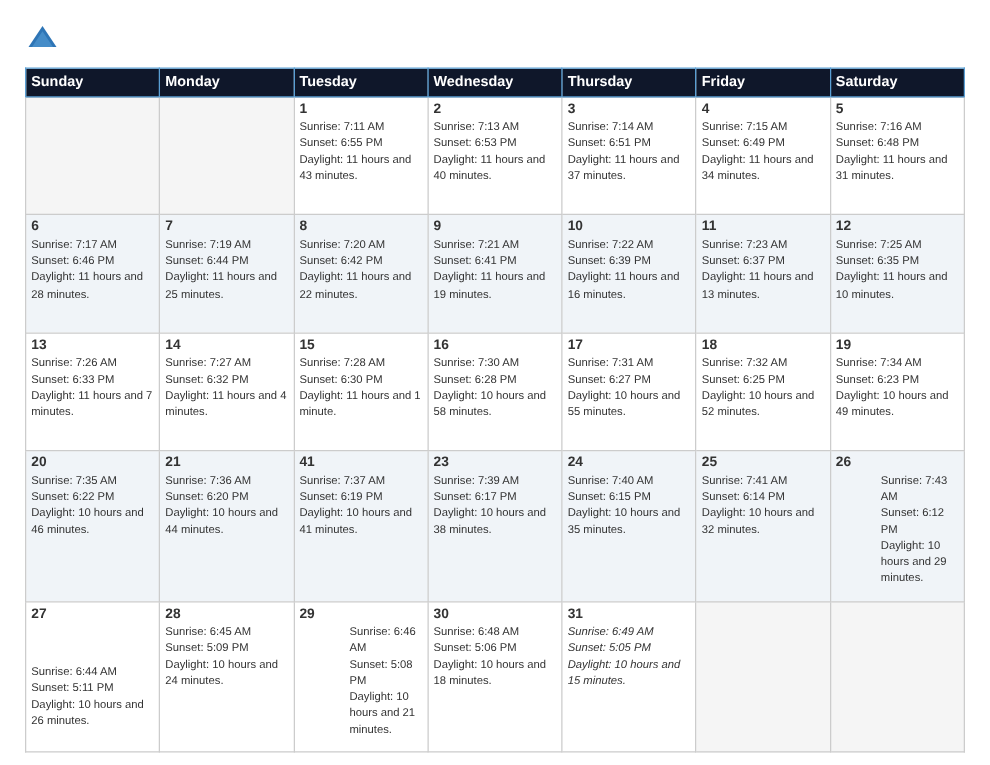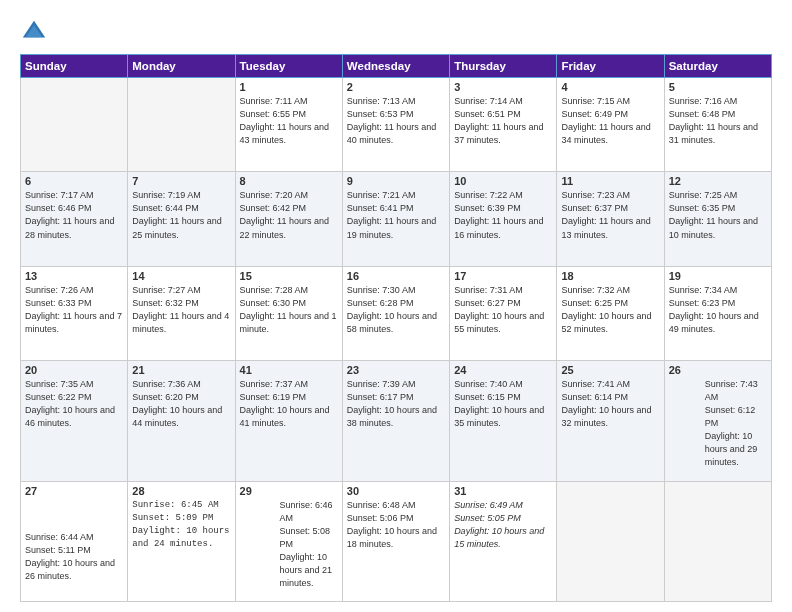--- a/index.html
+++ b/index.html
@@ -62,21 +62,21 @@
       color: #555;
     }
     .calendar {
       flex: 1;
       border: 1px solid #ccc;
       border-collapse: collapse;
       width: 100%;
       table-layout: fixed;
     }
     .calendar th {
-      background: #4c1d95;
+      background: #0f172a;
       color: #fff;
       font-size: 11.5px;
       font-weight: bold;
       padding: 5px 4px;
       text-align: left;
       border: 1px solid #5a9fd4;
     }
     .calendar td {
       border: 1px solid #ccc;
       vertical-align: top;
@@ -314,21 +314,21 @@
         </tr>
         <tr>
           <td>
             <span class="day-number">27</span>
             <div class="day-info" style="white-space: pre-line; margin-top: 34px;">Sunrise: 6:44 AM
 Sunset: 5:11 PM
 Daylight: 10 hours and 26 minutes.</div>
           </td>
           <td>
             <span class="day-number">28</span>
-            <div class="day-info" style="white-space: pre-line; font-family: Liberation Mono, monospace;">Sunrise: 6:45 AM
+            <div class="day-info" style="white-space: pre-line;">Sunrise: 6:45 AM
 Sunset: 5:09 PM
 Daylight: 10 hours and 24 minutes.</div>
           </td>
           <td>
             <span class="day-number">29</span>
             <div class="day-info" style="white-space: pre-line; margin-left: 40px;">Sunrise: 6:46 AM
 Sunset: 5:08 PM
 Daylight: 10 hours and 21 minutes.</div>
           </td>
           <td>

